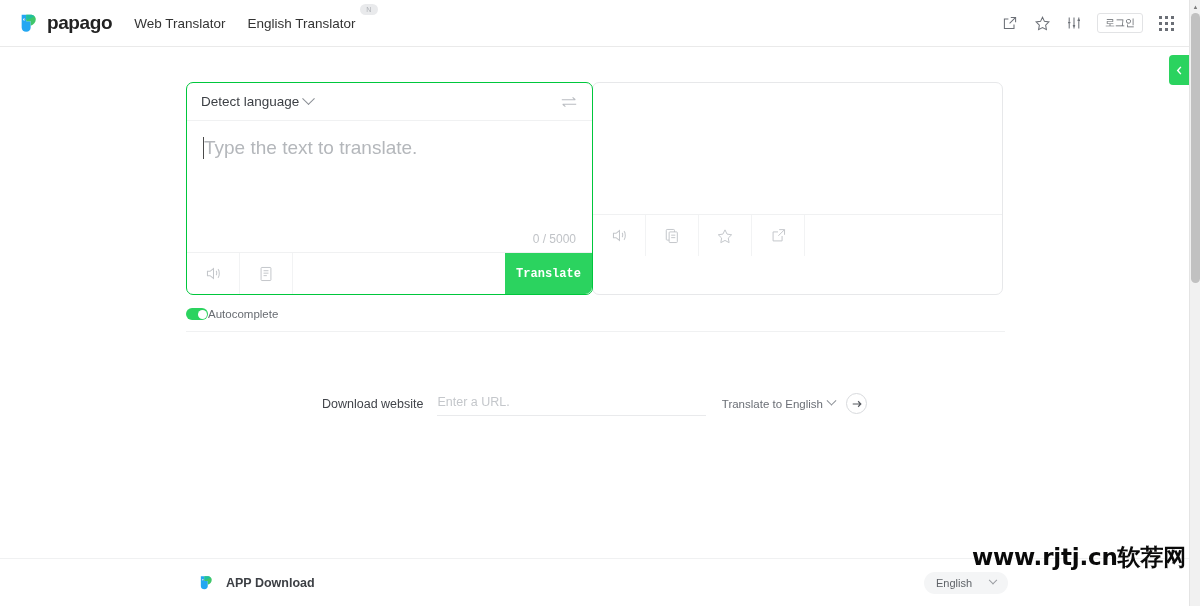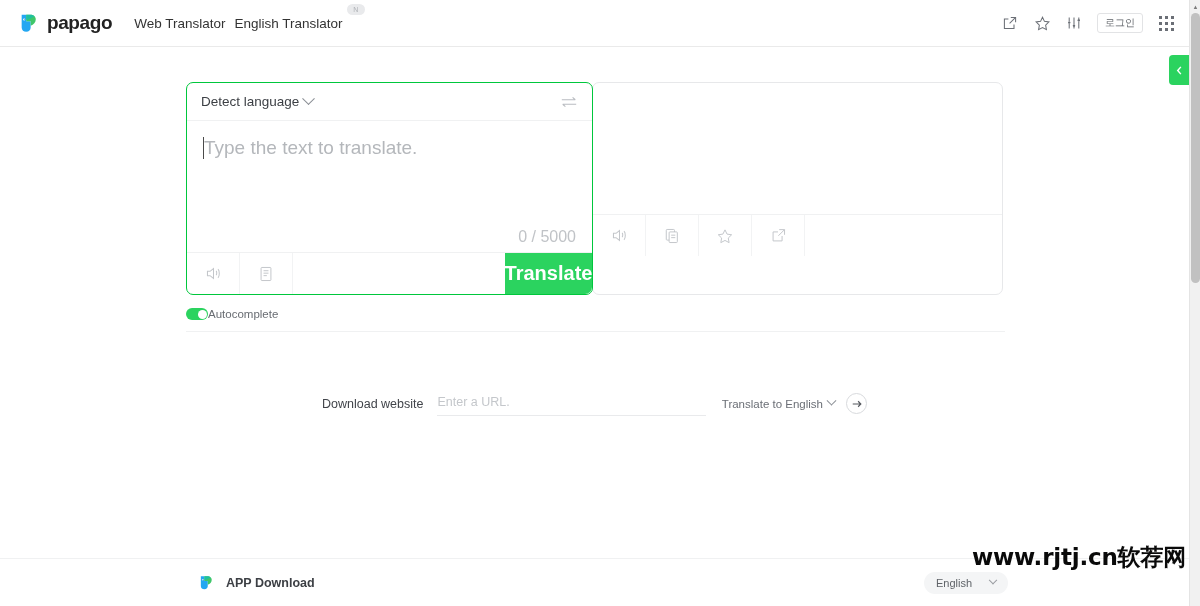--- a/index.html
+++ b/index.html
@@ -36,21 +36,21 @@
     margin-right: 22px;
   }
   .brand-mark { width: 22px; height: 22px; display: block; }
   .brand-text {
     font-size: 19px;
     font-weight: bold;
     letter-spacing: -0.4px;
     color: #222;
   }
 
-  .nav { display: flex; align-items: center; gap: 9px; position: relative; }
+  .nav { display: flex; align-items: center; gap: 22px; position: relative; }
   .nav-item {
     font-size: 13.5px;
     color: #333;
     cursor: pointer;
     white-space: nowrap;
     position: relative;
   }
   .nav-badge {
     position: absolute;
     top: -12px;
@@ -170,21 +170,21 @@
   .placeholder {
     font-size: 19px;
     color: #b4b7bb;
     line-height: 26px;
   }
 
   .counter {
     position: absolute;
     right: 16px;
     bottom: 6px;
-    font-size: 16px;
+    font-size: 12px;
     color: #c0c3c7;
   }
 
   .panel-foot {
     height: 42px;
     display: flex;
     align-items: stretch;
     border-top: 1px solid #f0f1f2;
     border-radius: 0 0 7px 7px;
     overflow: hidden;
@@ -196,28 +196,28 @@
     justify-content: center;
     border-right: 1px solid #f2f3f4;
     cursor: pointer;
     color: #c3c6ca;
   }
   .tool-spacer { flex: 1; }
   .translate-btn {
     width: 87px;
     background: #2bd35f;
     color: #fff;
-    font-size: 20px;
+    font-size: 12px;
     font-weight: bold;
     display: flex;
     align-items: center;
     justify-content: center;
     cursor: pointer;
     border: none;
-    font-family: Liberation Sans, sans-serif;
+    font-family: Liberation Mono, monospace;
   }
 
   
   .autocomplete-row {
     display: flex;
     align-items: center;
     margin: 13px 0 0 186px;
   }
   .toggle {
     width: 22px; height: 12px;

